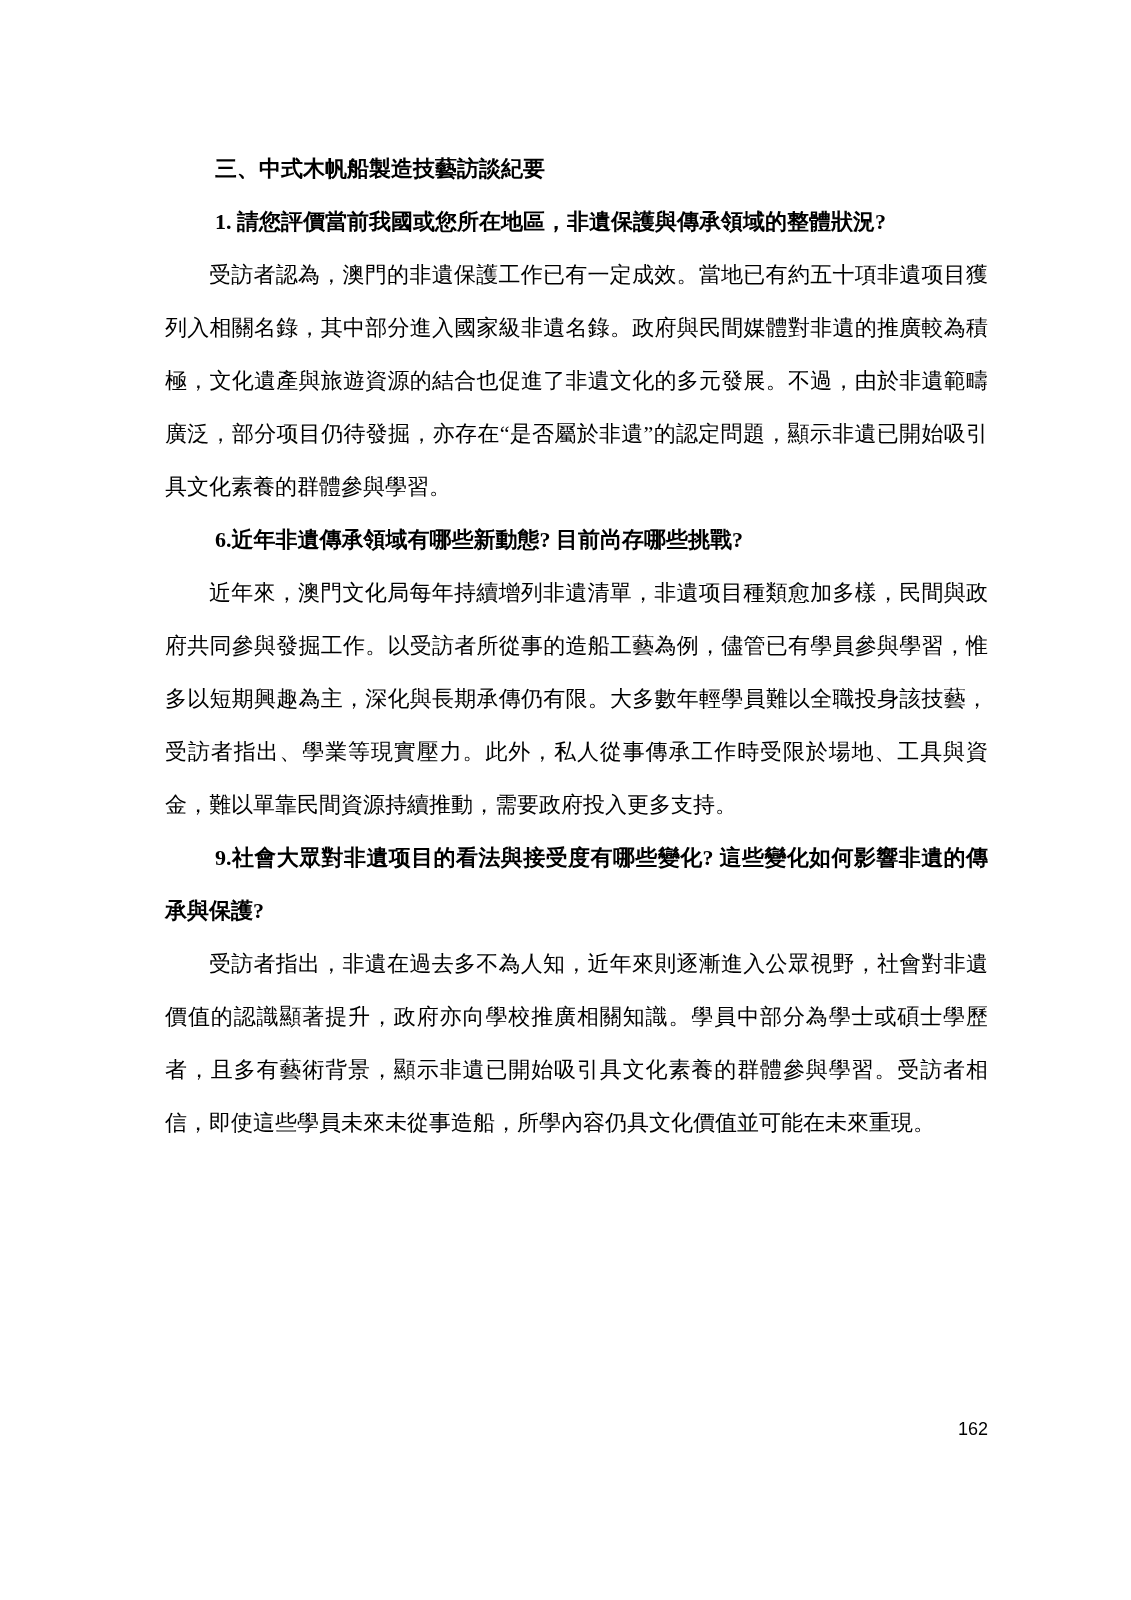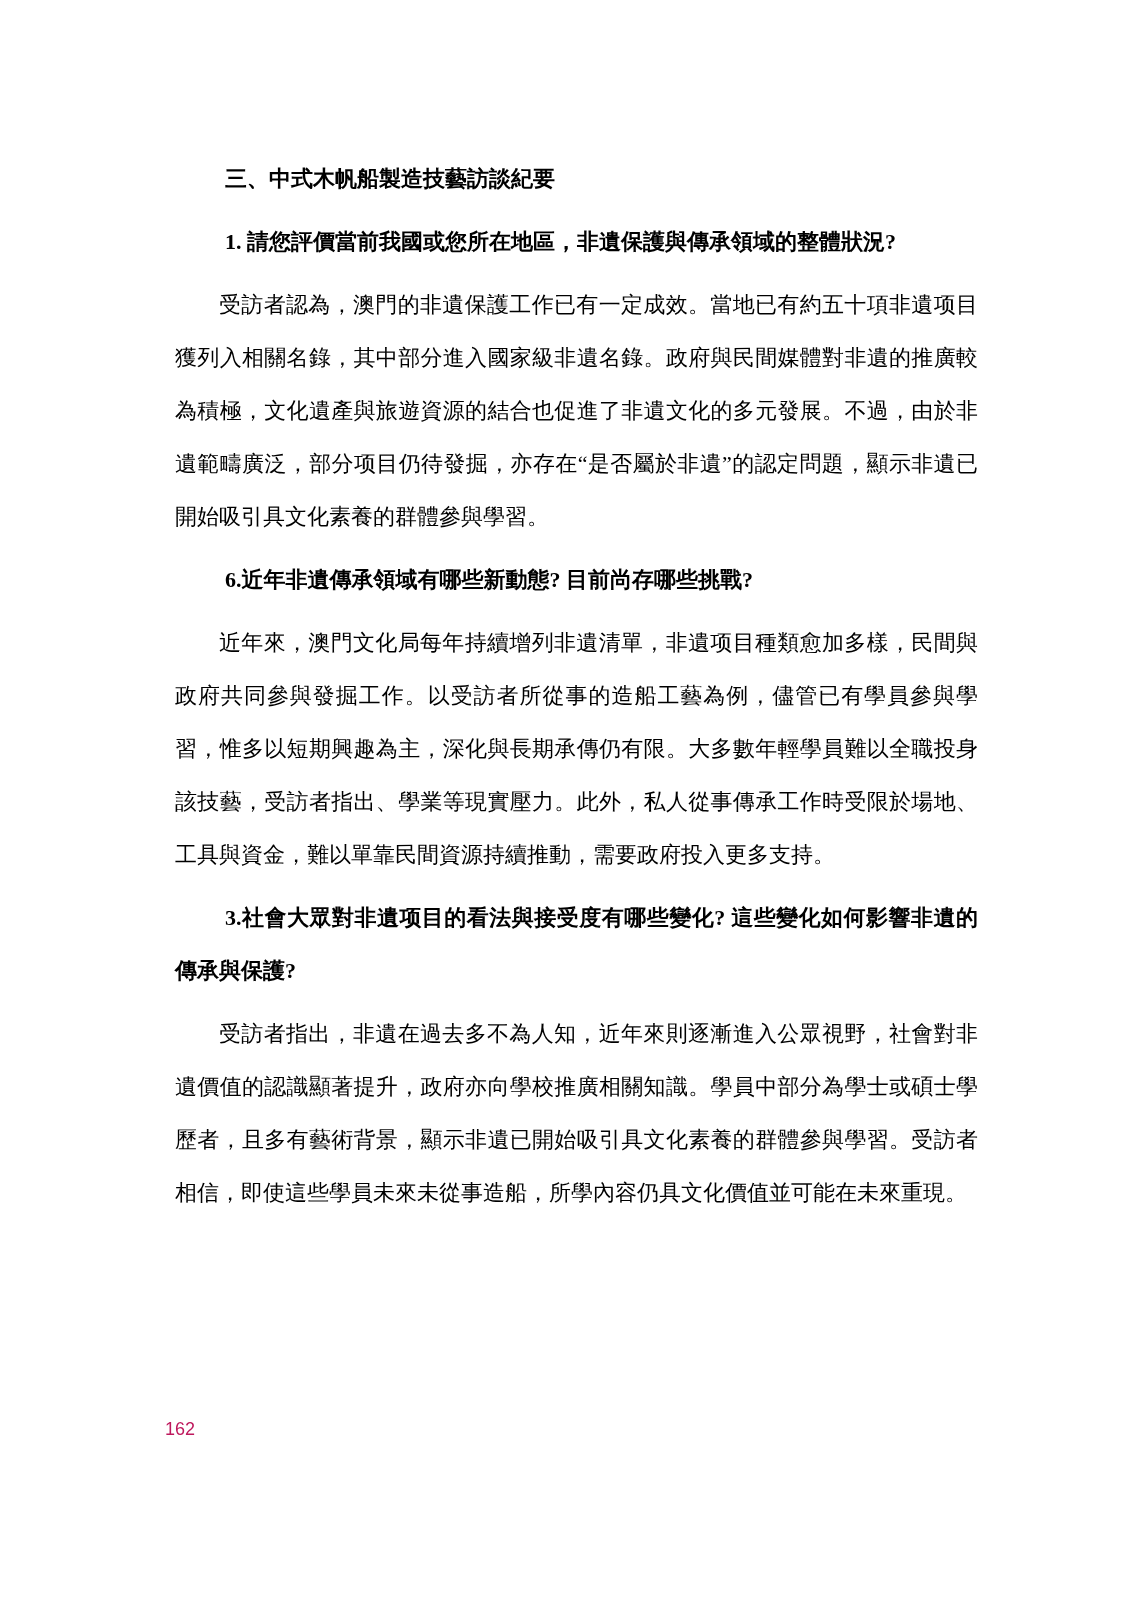--- a/index.html
+++ b/index.html
@@ -16,21 +16,21 @@
     font-family: "Liberation Serif", "DejaVu Serif", serif;
     color: #000000;
   }
   .content {
     position: absolute;
     left: 165px;
     top: 142px;
     width: 823px;
   }
   .content p {
-    margin: 10px;
+    margin: 0;
     padding: 0;
     font-size: 22px;
     line-height: 53px;
     text-align: justify;
     text-align-last: left;
     letter-spacing: 0;
     word-break: break-all;
     font-family: Liberation Serif, serif;
   }
   p.heading {
@@ -46,41 +46,41 @@
     text-indent: 44px;
   }
   p.answer.continued {
     text-align-last: justify;
   }
   .page-number {
     position: absolute;
     left: 165px;
     top: 1418px;
     width: 823px;
-    text-align: left;
+    text-align: right;
     font-family: "Liberation Sans", "DejaVu Sans", sans-serif;
     font-size: 18px;
     line-height: 22px;
-    color: #be185d;
+    color: #000000;
   }
 </style>
 </head>
 <body>
 
 <div class="page">
   <div class="content">
 
     <p class="heading">三、中式木帆船製造技藝訪談紀要</p>
 
     <p class="question">1. 請您評價當前我國或您所在地區，非遺保護與傳承領域的整體狀況?</p>
     <p class="answer">受訪者認為，澳門的非遺保護工作已有一定成效。當地已有約五十項非遺项目獲列入相關名錄，其中部分進入國家級非遺名錄。政府與民間媒體對非遺的推廣較為積極，文化遺產與旅遊資源的結合也促進了非遺文化的多元發展。不過，由於非遺範疇廣泛，部分项目仍待發掘，亦存在“是否屬於非遺”的認定問題，顯示非遺已開始吸引具文化素養的群體參與學習。</p>
 
     <p class="question">6.近年非遺傳承領域有哪些新動態? 目前尚存哪些挑戰?</p>
     <p class="answer">近年來，澳門文化局每年持續增列非遺清單，非遺项目種類愈加多樣，民間與政府共同參與發掘工作。以受訪者所從事的造船工藝為例，儘管已有學員參與學習，惟多以短期興趣為主，深化與長期承傳仍有限。大多數年輕學員難以全職投身該技藝，受訪者指出、學業等現實壓力。此外，私人從事傳承工作時受限於場地、工具與資金，難以單靠民間資源持續推動，需要政府投入更多支持。</p>
 
-    <p class="question">3.社會大眾對非遺项目的看法與接受度有哪些變化? 這些變化如何影響非遺的傳承與保護?</p>
+    <p class="question">9.社會大眾對非遺项目的看法與接受度有哪些變化? 這些變化如何影響非遺的傳承與保護?</p>
     <p class="answer">受訪者指出，非遺在過去多不為人知，近年來則逐漸進入公眾視野，社會對非遺價值的認識顯著提升，政府亦向學校推廣相關知識。學員中部分為學士或碩士學歷者，且多有藝術背景，顯示非遺已開始吸引具文化素養的群體參與學習。受訪者相信，即使這些學員未來未從事造船，所學內容仍具文化價值並可能在未來重現。</p>
 
 
   </div>
 
   <div class="page-number">162</div>
 </div>
 
 </body></html>

